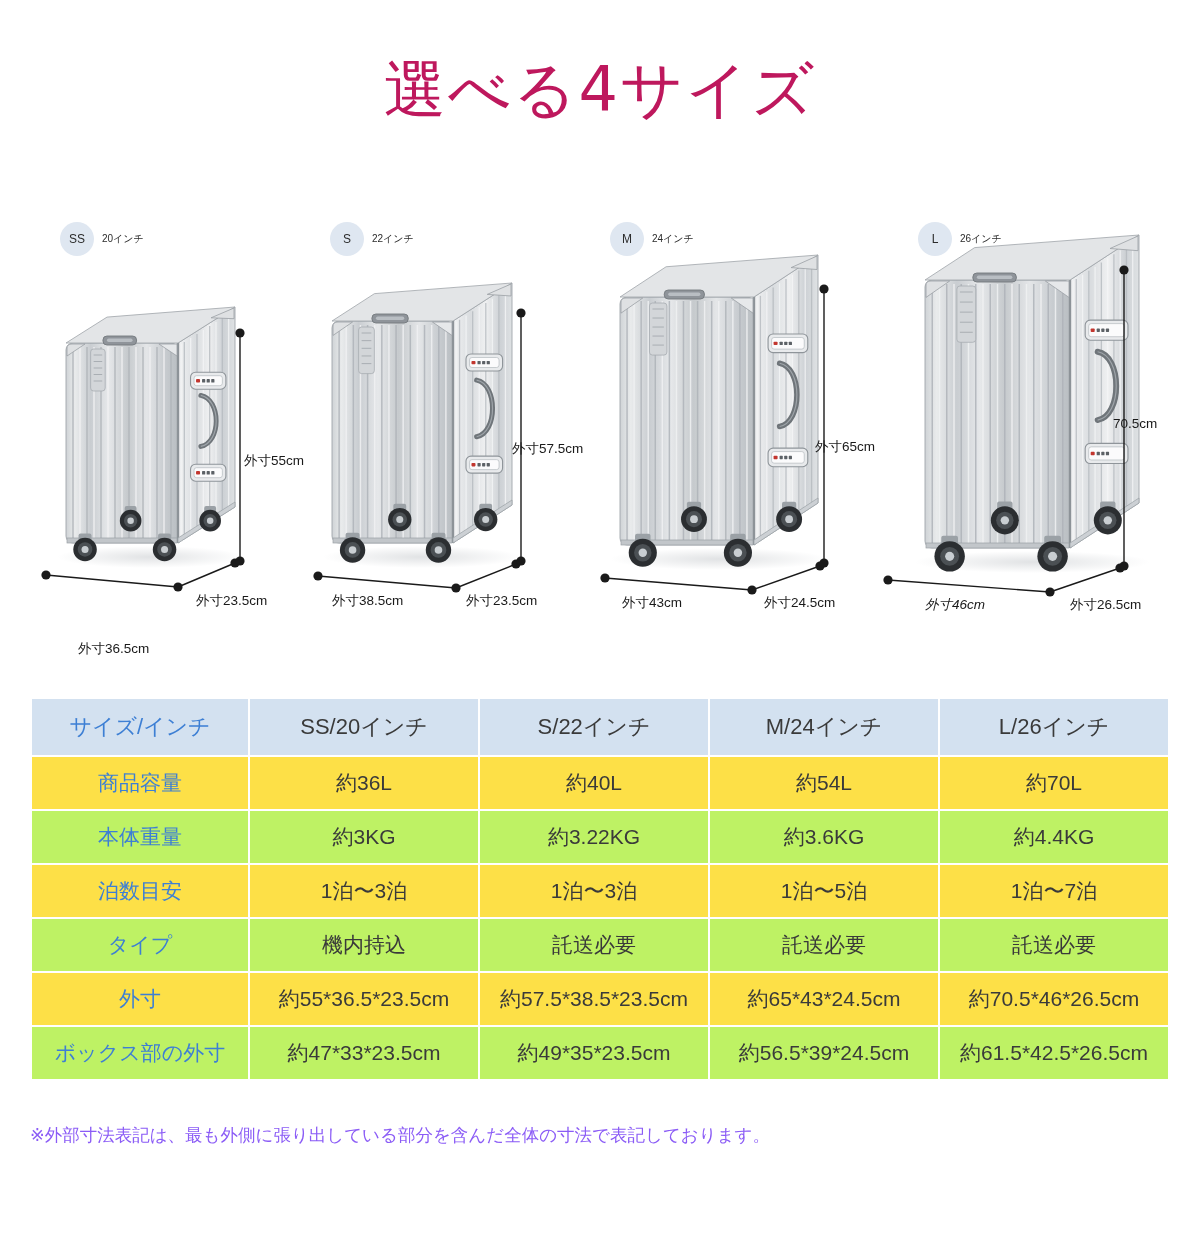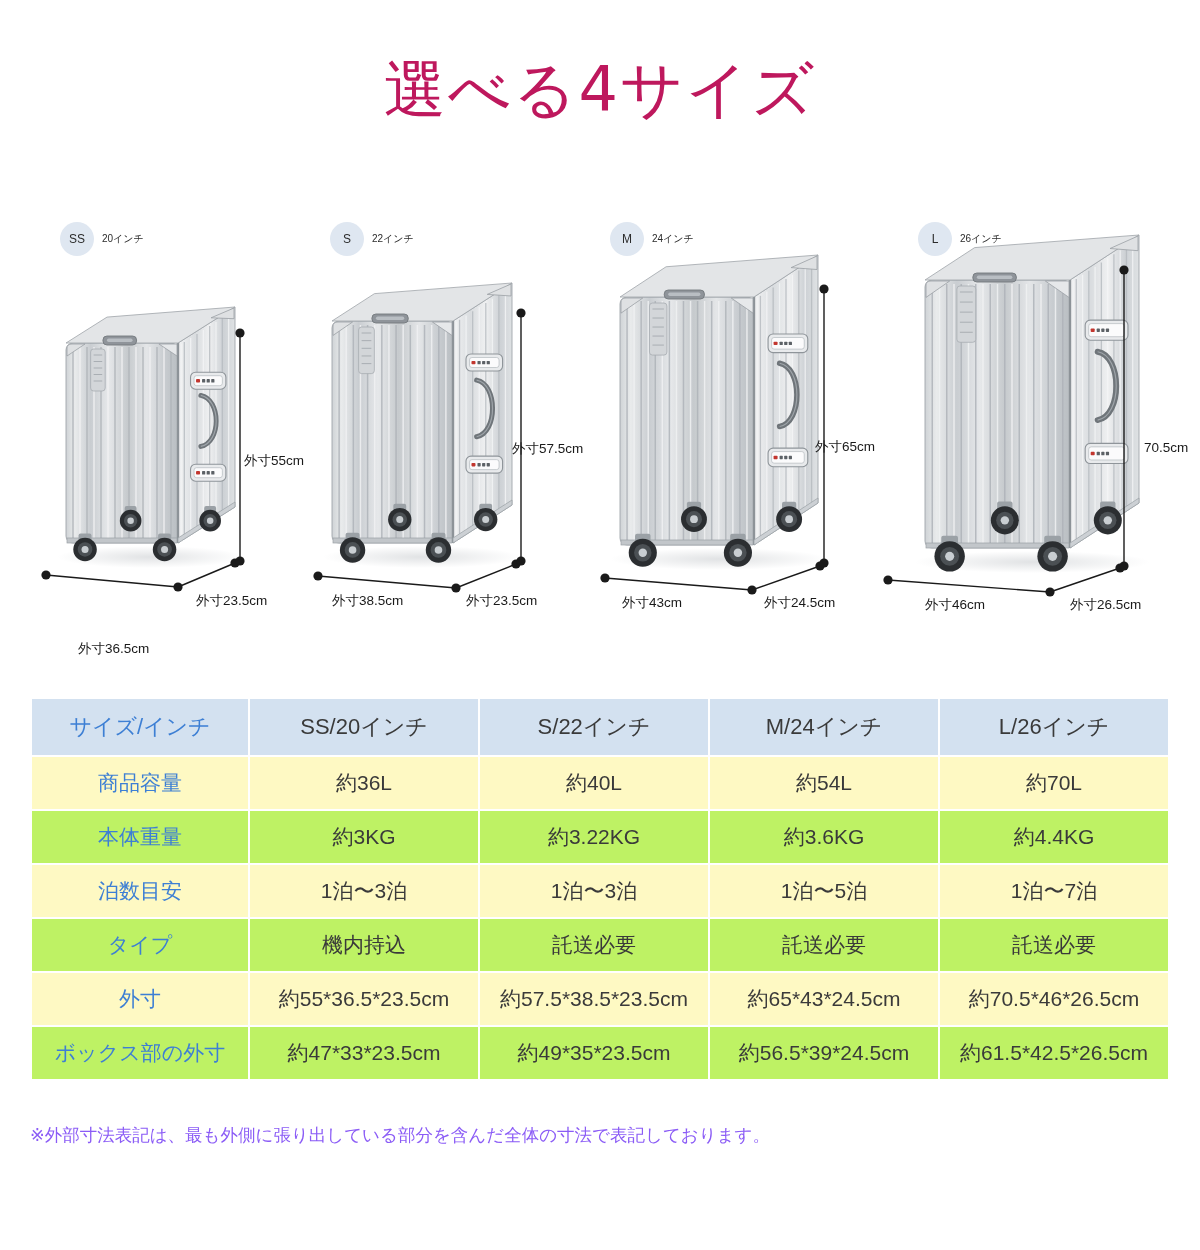--- a/index.html
+++ b/index.html
@@ -79,21 +79,21 @@
     font-size:21px;
     color:#3a3a3a;
     padding:0 2px;
     font-family:"Liberation Sans","DejaVu Sans",sans-serif;
   }
   .spec-table td.label-cell{
     color:#3d7fd4;
     width:212px;
   }
   .row-dark td{background:#bef264;}
-  .row-light td{background:#fef9c3;}
+  .row-light td{background:#fde047;}
   .row-head td{background:#d3e1f0;height:56px;font-size:22px;}
   .row-head td.label-cell{color:#3d7fd4;}
 
   
   .footnotes{
     position:absolute;
     left:30px; top:1122px;
     width:1150px;
     font-size:17.5px;
     line-height:1.55;
@@ -637,23 +637,23 @@
           <line x1="1050" y1="592" x2="1120" y2="568" stroke="#1a1a1a" stroke-width="1.4"></line>
           <circle cx="888" cy="580" r="4.6" fill="#1a1a1a"></circle>
           <circle cx="1050" cy="592" r="4.6" fill="#1a1a1a"></circle>
           <circle cx="1120" cy="568" r="4.6" fill="#1a1a1a"></circle>
           <line x1="1124" y1="270" x2="1124" y2="566" stroke="#1a1a1a" stroke-width="1.4"></line>
           <circle cx="1124" cy="270" r="4.6" fill="#1a1a1a"></circle>
           <circle cx="1124" cy="566" r="4.6" fill="#1a1a1a"></circle>
         </g>
       </g>
     </svg>
-    <div class="dim-label" style="left: 925px; top: 596px;">外寸46cm</div>
+    <div class="dim-label" style="left: 925px; top: 596px; font-style: italic;">外寸46cm</div>
     <div class="dim-label" style="left: 1070px; top: 596px;">外寸26.5cm</div>
-    <div class="dim-label" style="left: 1113px; top: 440px; margin-left: 31px;">70.5cm</div>
+    <div class="dim-label" style="left: 1113px; top: 416px;">70.5cm</div>
   </div>
 
 <table class="spec-table">
   <tbody>
     <tr class="row-head">
       <td class="label-cell">サイズ/インチ</td>
       <td>SS/20インチ</td>
       <td>S/22インチ</td>
       <td>M/24インチ</td>
       <td>L/26インチ</td>

